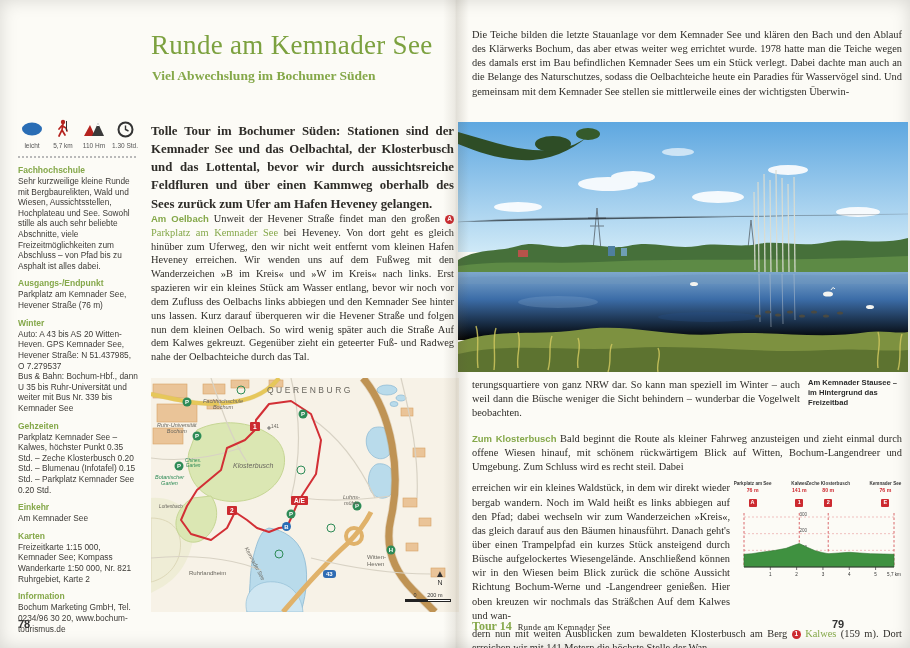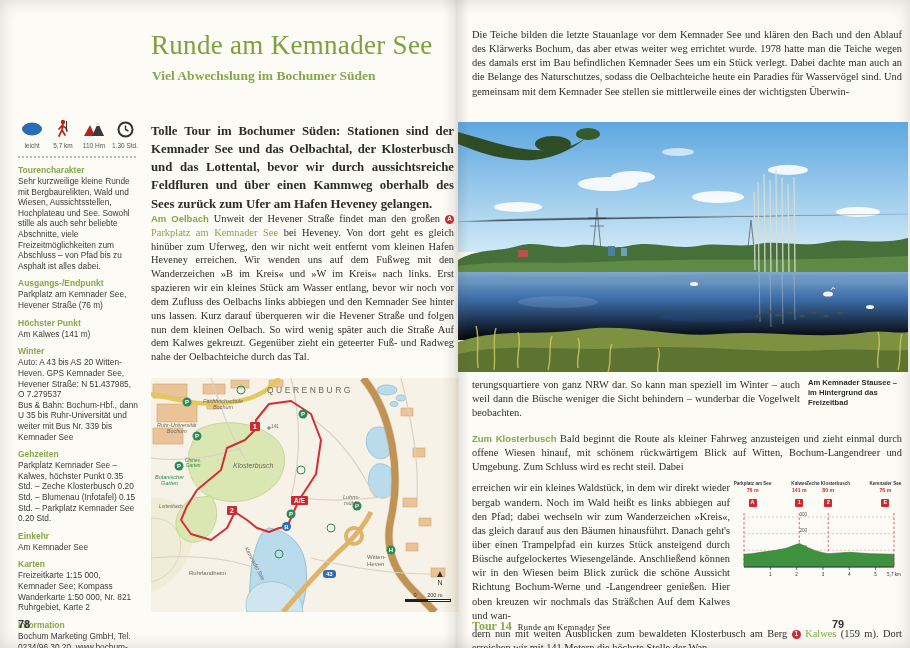--- a/index.html
+++ b/index.html
@@ -129,30 +129,26 @@
             <circle cx="8.5" cy="8.5" r="7" fill="none" stroke="#333" stroke-width="2"></circle>
             <path d="M8.5 4.5 L8.5 8.5 L11.5 10" stroke="#333" stroke-width="1.4" fill="none"></path>
           </svg>
         </div>
         <div class="lbl">1.30 Std.</div>
       </div>
     </div>
     <div class="dotted-sep"></div>
 
     <div class="sb-sec">
-      <div class="sb-h">Tourencharakter</div>
+      <div class="sb-h">Fachhochschule</div>
       <div class="sb-b">Sehr kurzweilige kleine Runde mit Bergbaurelikten, Wald und Wiesen, Aussichtsstellen, Hochplateau und See. Sowohl stille als auch sehr beliebte Abschnitte, viele Freizeitmöglichkeiten zum Abschluss – von Pfad bis zu Asphalt ist alles dabei.</div>
     </div>
     <div class="sb-sec">
       <div class="sb-h">Ausgangs-/Endpunkt</div>
       <div class="sb-b">Parkplatz am Kemnader See, Hevener Straße (76 m)</div>
-    </div>
-    <div class="sb-sec">
-      <div class="sb-h">Höchster Punkt</div>
-      <div class="sb-b">Am Kalwes (141 m)</div>
     </div>
     <div class="sb-sec">
       <div class="sb-h">Winter</div>
       <div class="sb-b">Auto: A 43 bis AS 20 Witten-Heven. GPS Kemnader See, Hevener Straße: N 51.437985, O 7.279537
 Bus &amp; Bahn: Bochum-Hbf., dann U 35 bis Ruhr-Universität und weiter mit Bus Nr. 339 bis Kemnader See</div>
     </div>
     <div class="sb-sec">
       <div class="sb-h">Gehzeiten</div>
       <div class="sb-b">Parkplatz Kemnader See – Kalwes, höchster Punkt 0.35 Std. – Zeche Klosterbusch 0.20 Std. – Blumenau (Infotafel) 0.15 Std. – Parkplatz Kemnader See 0.20 Std.</div>
     </div>

